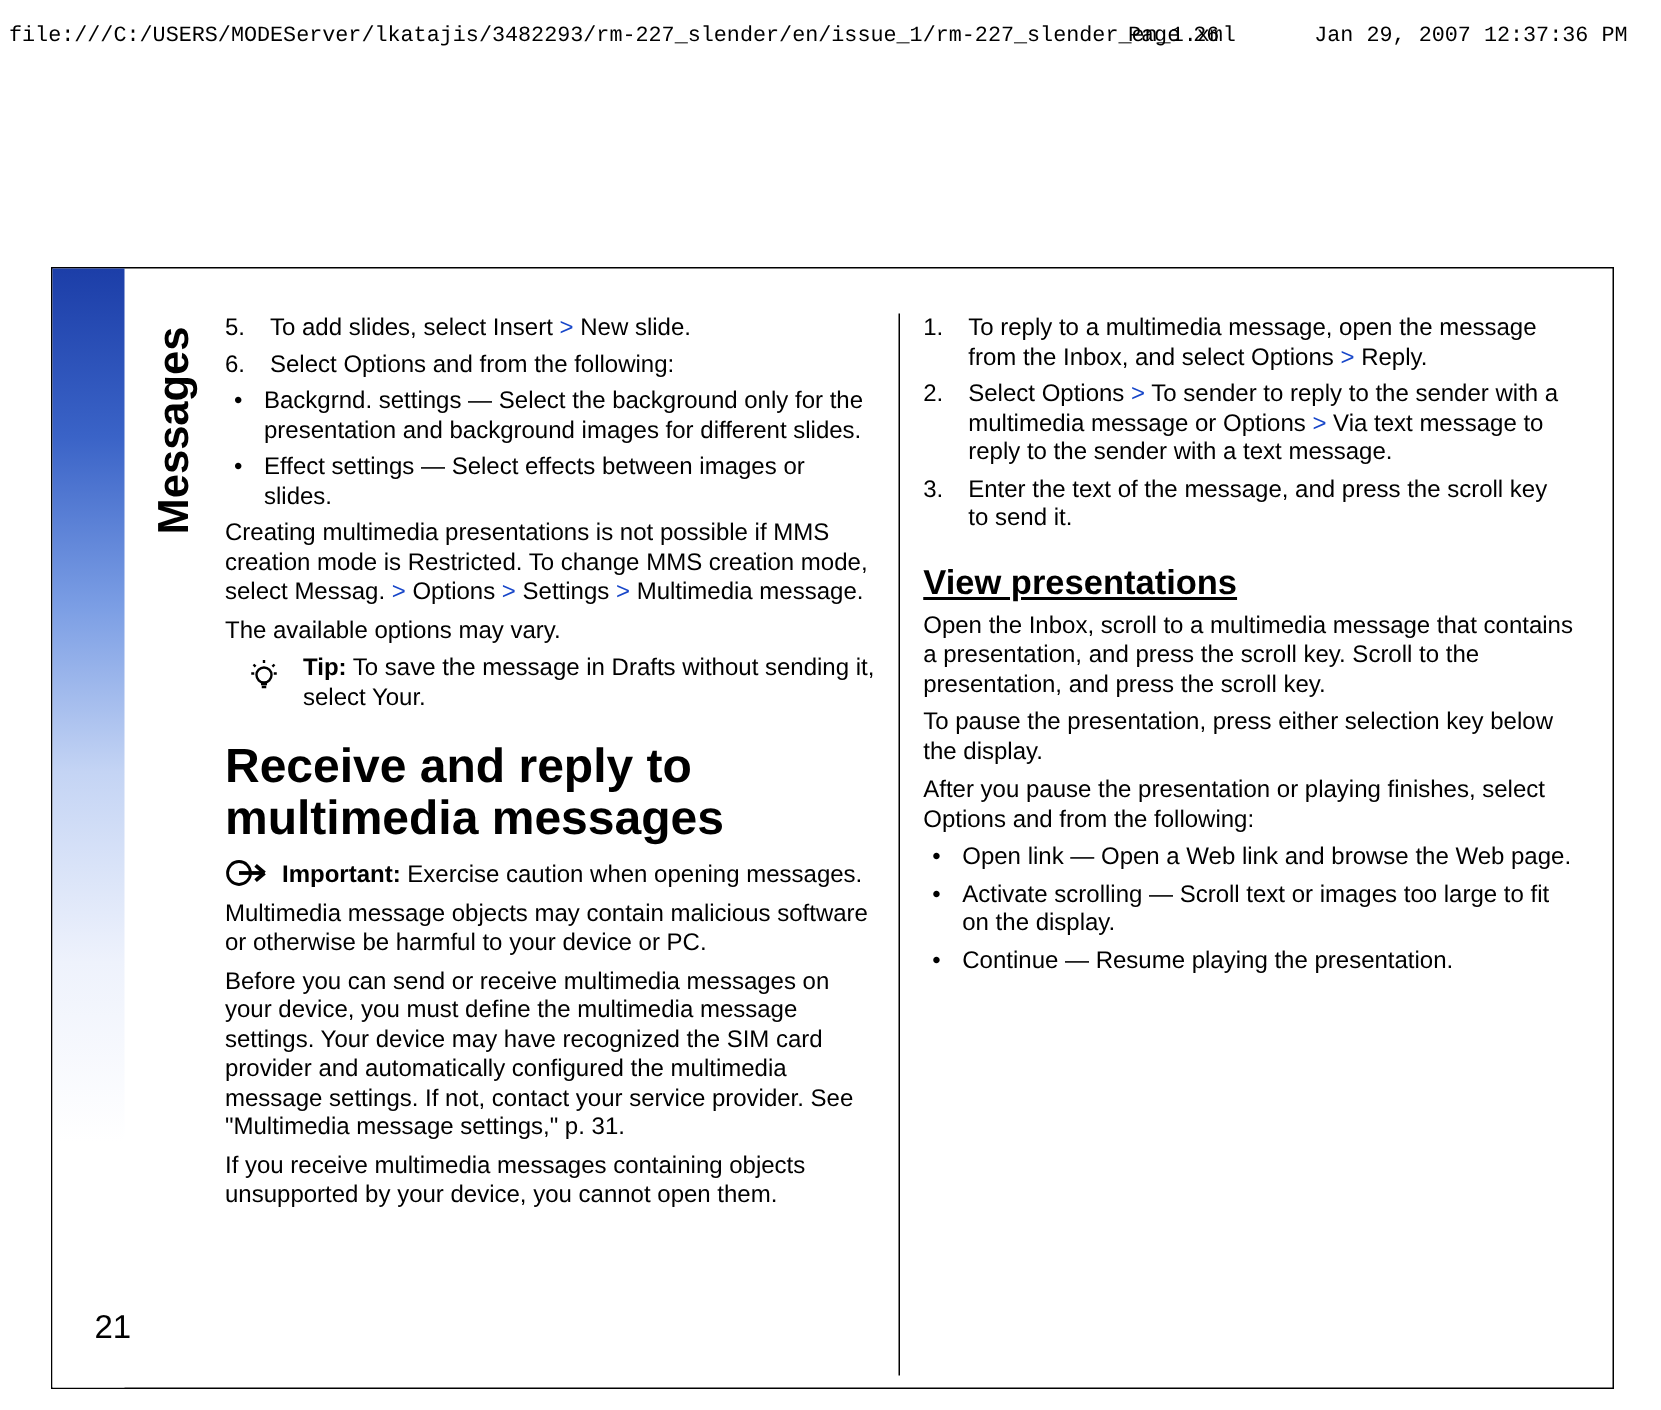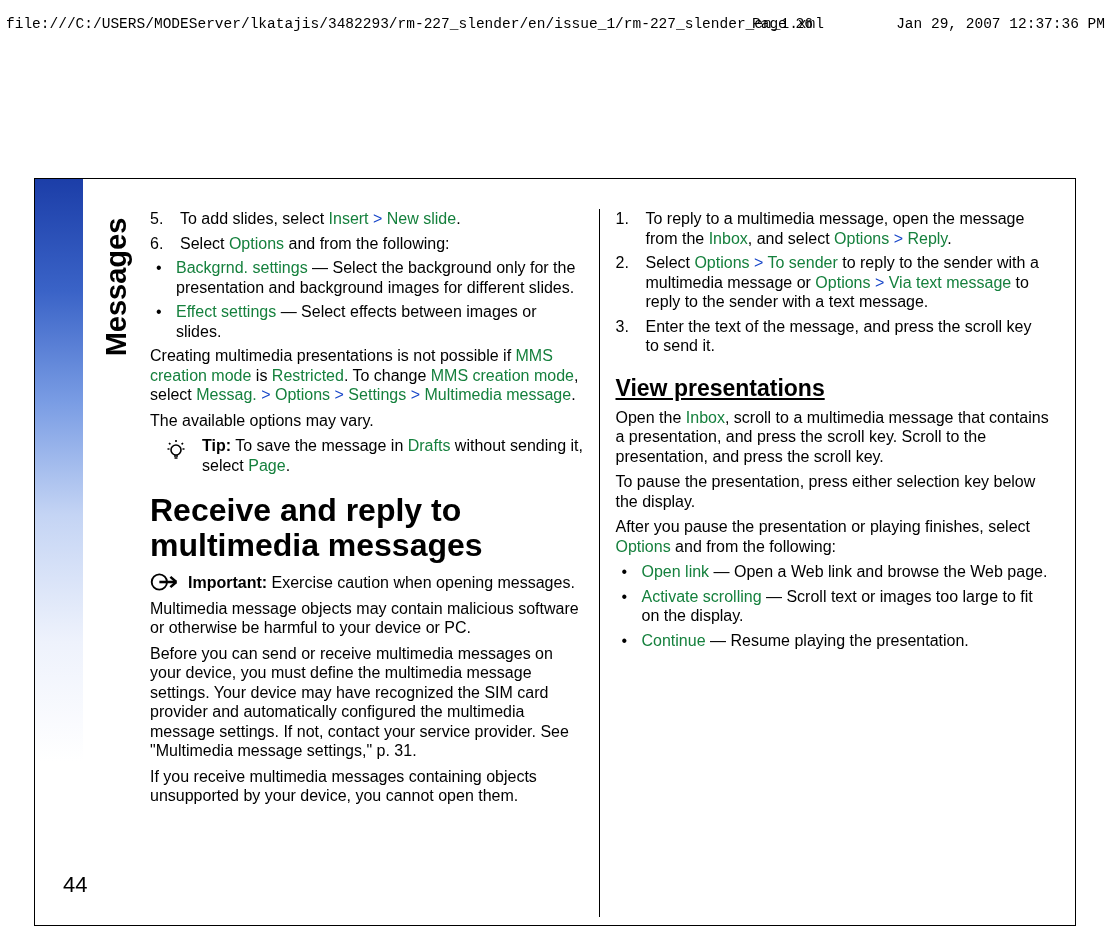--- a/index.html
+++ b/index.html
@@ -16,21 +16,21 @@
   }
   .hdr{
     font-family:"Courier New",monospace;
     font-size:14.5px;
     letter-spacing:0;
     position:absolute;
     top:16px;
   }
   .hdr-path{left:6px;}
   .hdr-page{left:752px;}
-  .hdr-date{right:2px;}
+  .hdr-date{right:22px;}
 
   .page-frame{
     position:absolute;
     top:178px;
     left:34px;
     width:1042px;
     height:748px;
     border:1px solid #000;
     box-sizing:border-box;
   }
@@ -83,21 +83,21 @@
 
   ol.num{list-style:none;margin:0 0 2px 0;padding:0;}
   ol.num li{position:relative;padding-left:30px;margin:0 0 5px 0;}
   ol.num li .n{position:absolute;left:0;top:0;width:25px;text-align:left;}
 
   ul.bul{list-style:none;margin:0 0 2px 0;padding:0;}
   ul.bul li{position:relative;padding-left:26px;margin:0 0 5px 0;}
   ul.bul li::before{content:"•";position:absolute;left:6px;top:0;color:#000;}
 
   p{margin:0 0 6px 0;}
-  .u{color:#15803d;}
+  .u{color:#000000;}
   b{font-weight:700;}
 
   h2{font-size:32px;font-weight:700;margin:18px 0 8px 0;line-height:1.08;}
   h3{font-size:23px;font-weight:700;margin:18px 0 6px 0;text-decoration:underline;}
 
   .tip-row{display:flex;align-items:flex-start;gap:14px;margin:6px 0 10px 0;padding-left:14px;}
   .tip-icon{font-size:22px;line-height:1;margin-top:1px;}
   .tip-icon svg{width:24px;height:24px;}
 
   .imp-row{margin:8px 0 6px 0;}
@@ -114,21 +114,21 @@
 <div class="hdr hdr-page">Page 26</div>
 <div class="hdr hdr-date">Jan 29, 2007 12:37:36 PM</div>
 
 <div class="page-frame">
   <div class="blue-grad"></div>
 
   <div class="side-tab">
     <span class="side-tab-label">Messages</span>
   </div>
 
-  <div class="page-num">44</div>
+  <div class="page-num">21</div>
 
   <div class="content">
     <div class="cols">
 
       <ol class="num">
         <li>
           <span class="n">5.</span>
           <span>
             <span>To add slides, select </span><span class="u">Insert</span><span> </span><span class="gt">&gt;</span><span> </span><span class="u">New slide</span><span>.</span>
           </span>
@@ -160,21 +160,21 @@
         <span class="tip-icon">
           <svg viewBox="0 0 24 24">
               <g fill="none" stroke="#000" stroke-width="1.6">
                 <circle cx="12" cy="13" r="5"></circle>
                 <path d="M10 19h4M10.5 21h3"></path>
                 <path d="M12 3v2M5 6l1.4 1.4M19 6l-1.4 1.4M3.5 12h2M18.5 12h2"></path>
               </g>
             </svg>
         </span>
         <span>
-          <b>Tip:</b><span> To save the message in </span><span class="u">Drafts</span><span> without sending it, select </span><span class="u">Page</span><span>.</span>
+          <b>Tip:</b><span> To save the message in </span><span class="u">Drafts</span><span> without sending it, select </span><span class="u">Your</span><span>.</span>
         </span>
       </div>
 
       <h2>Receive and reply to multimedia messages</h2>
 
       <p class="imp-row">
         <span class="imp-icon-wrap">
           <svg viewBox="0 0 40 28">
               <g fill="none" stroke="#000" stroke-width="2.2">
                 <circle cx="11" cy="14" r="9"></circle>

